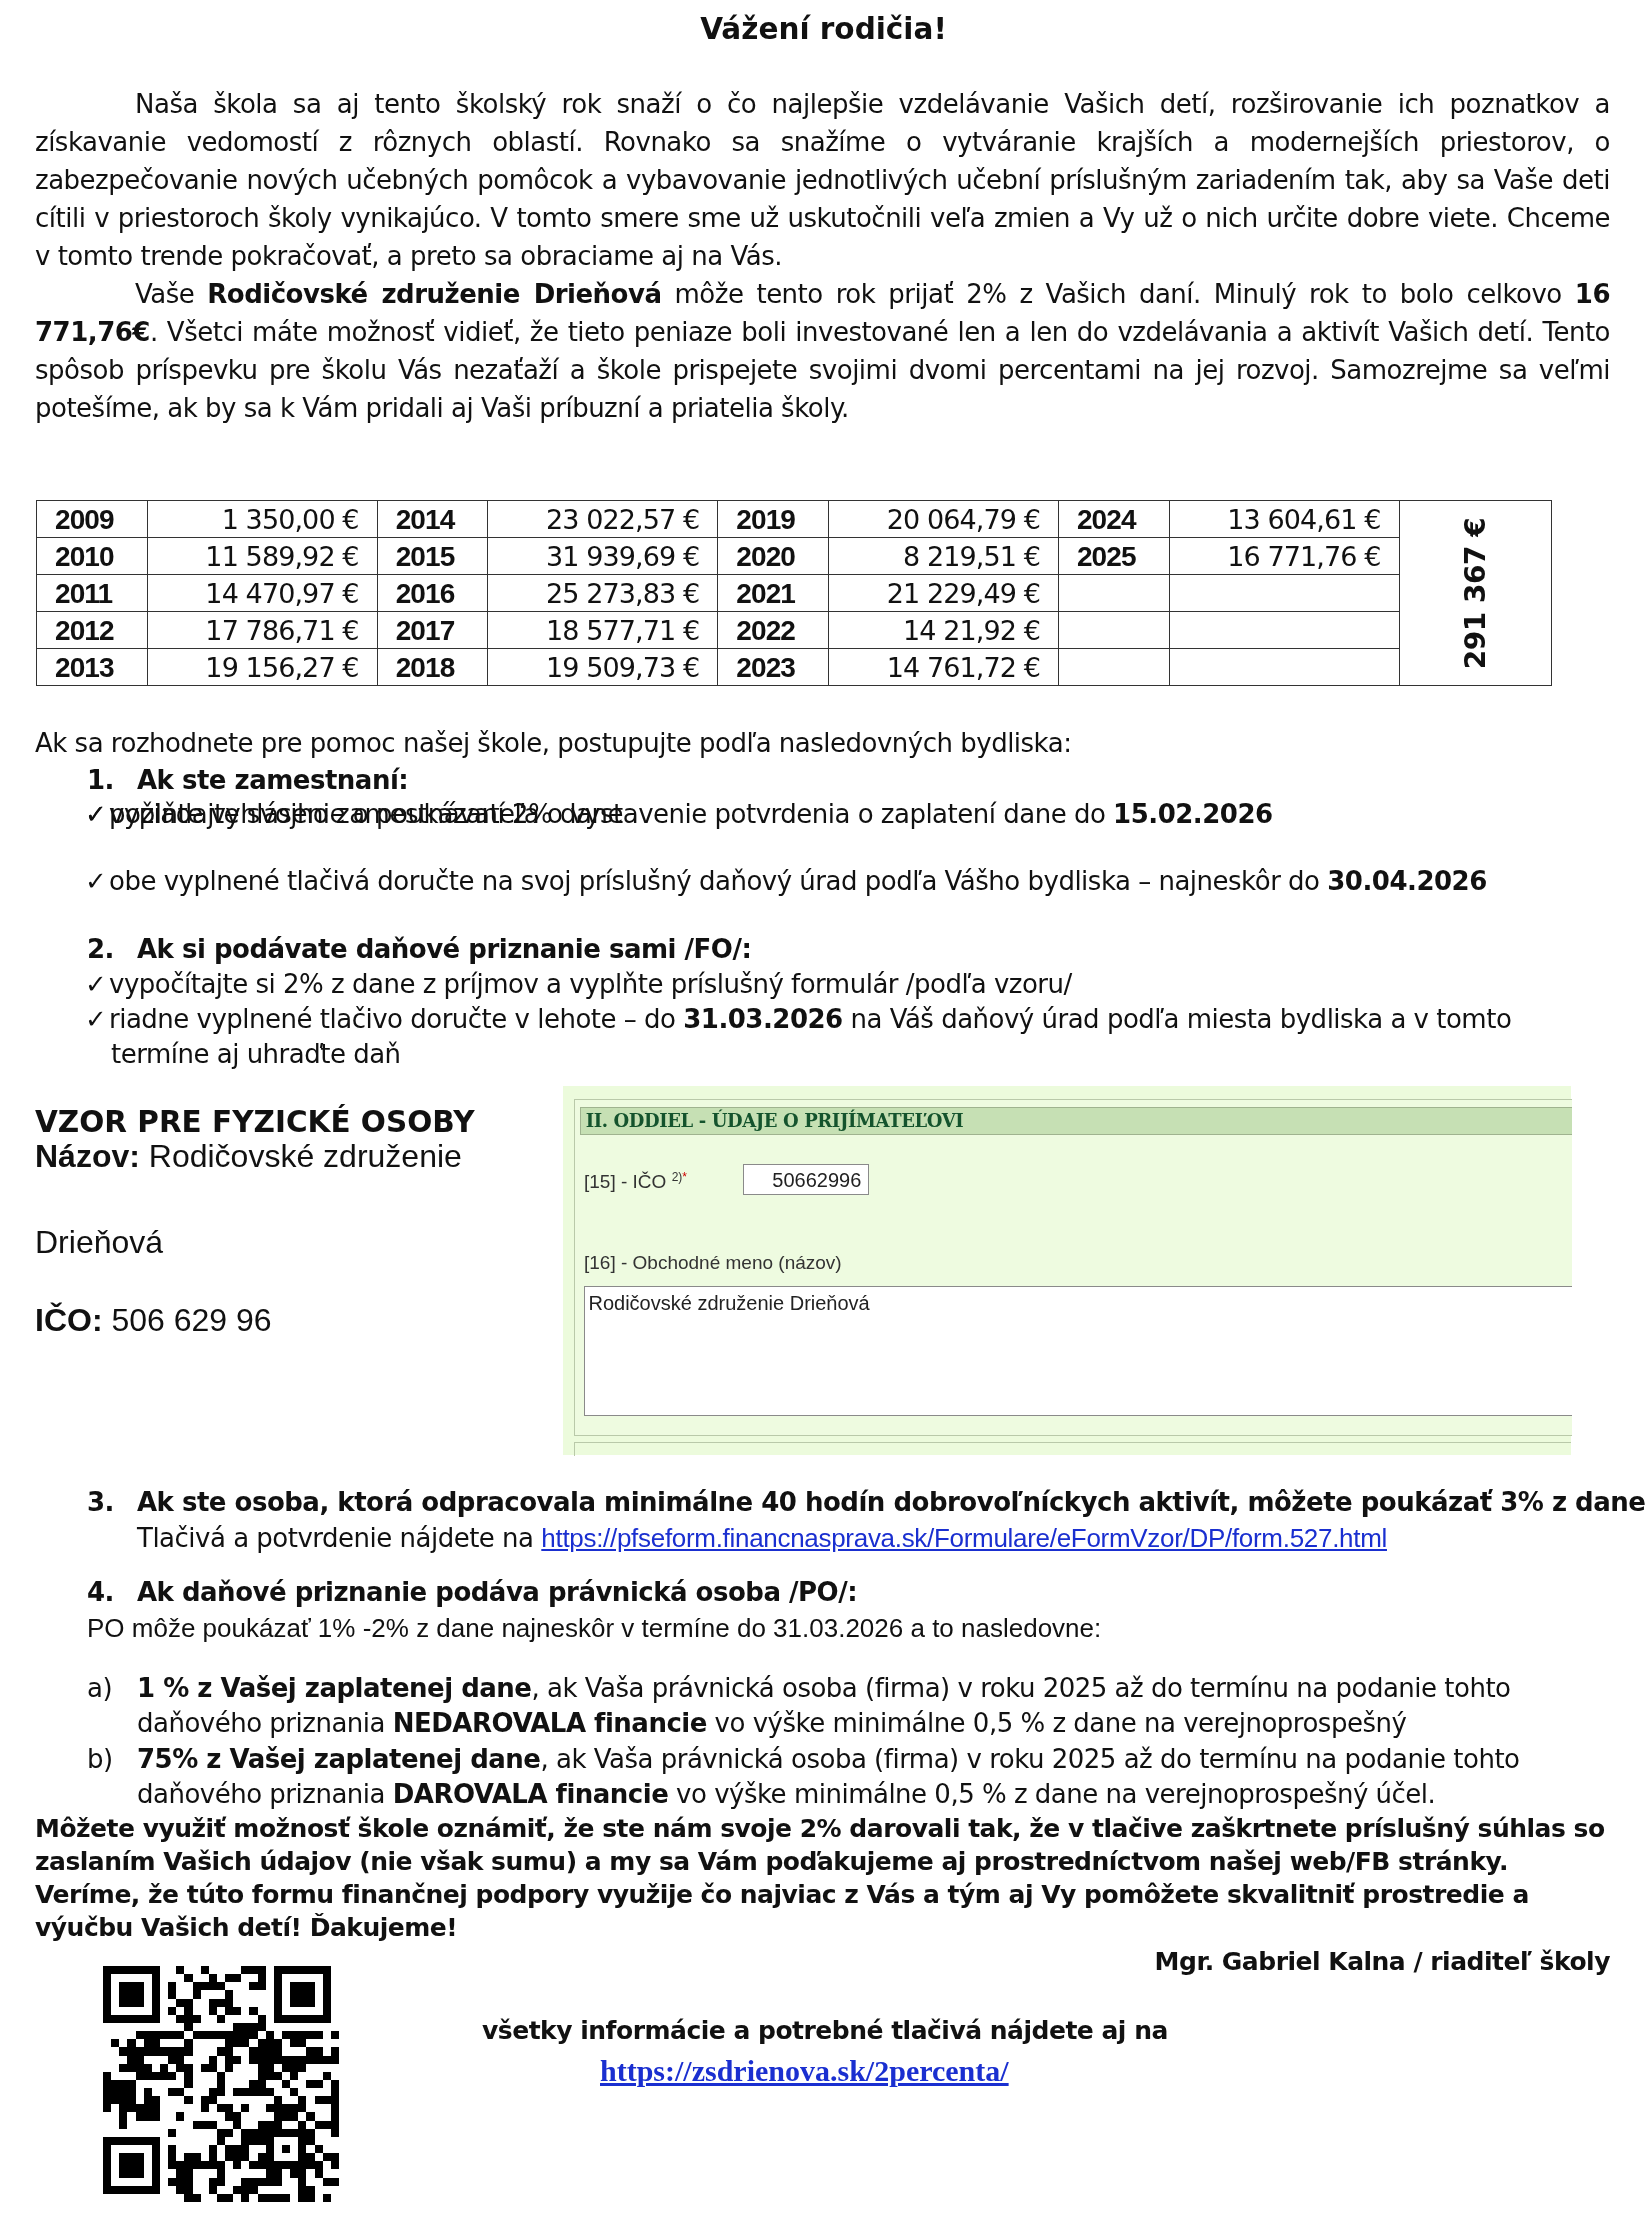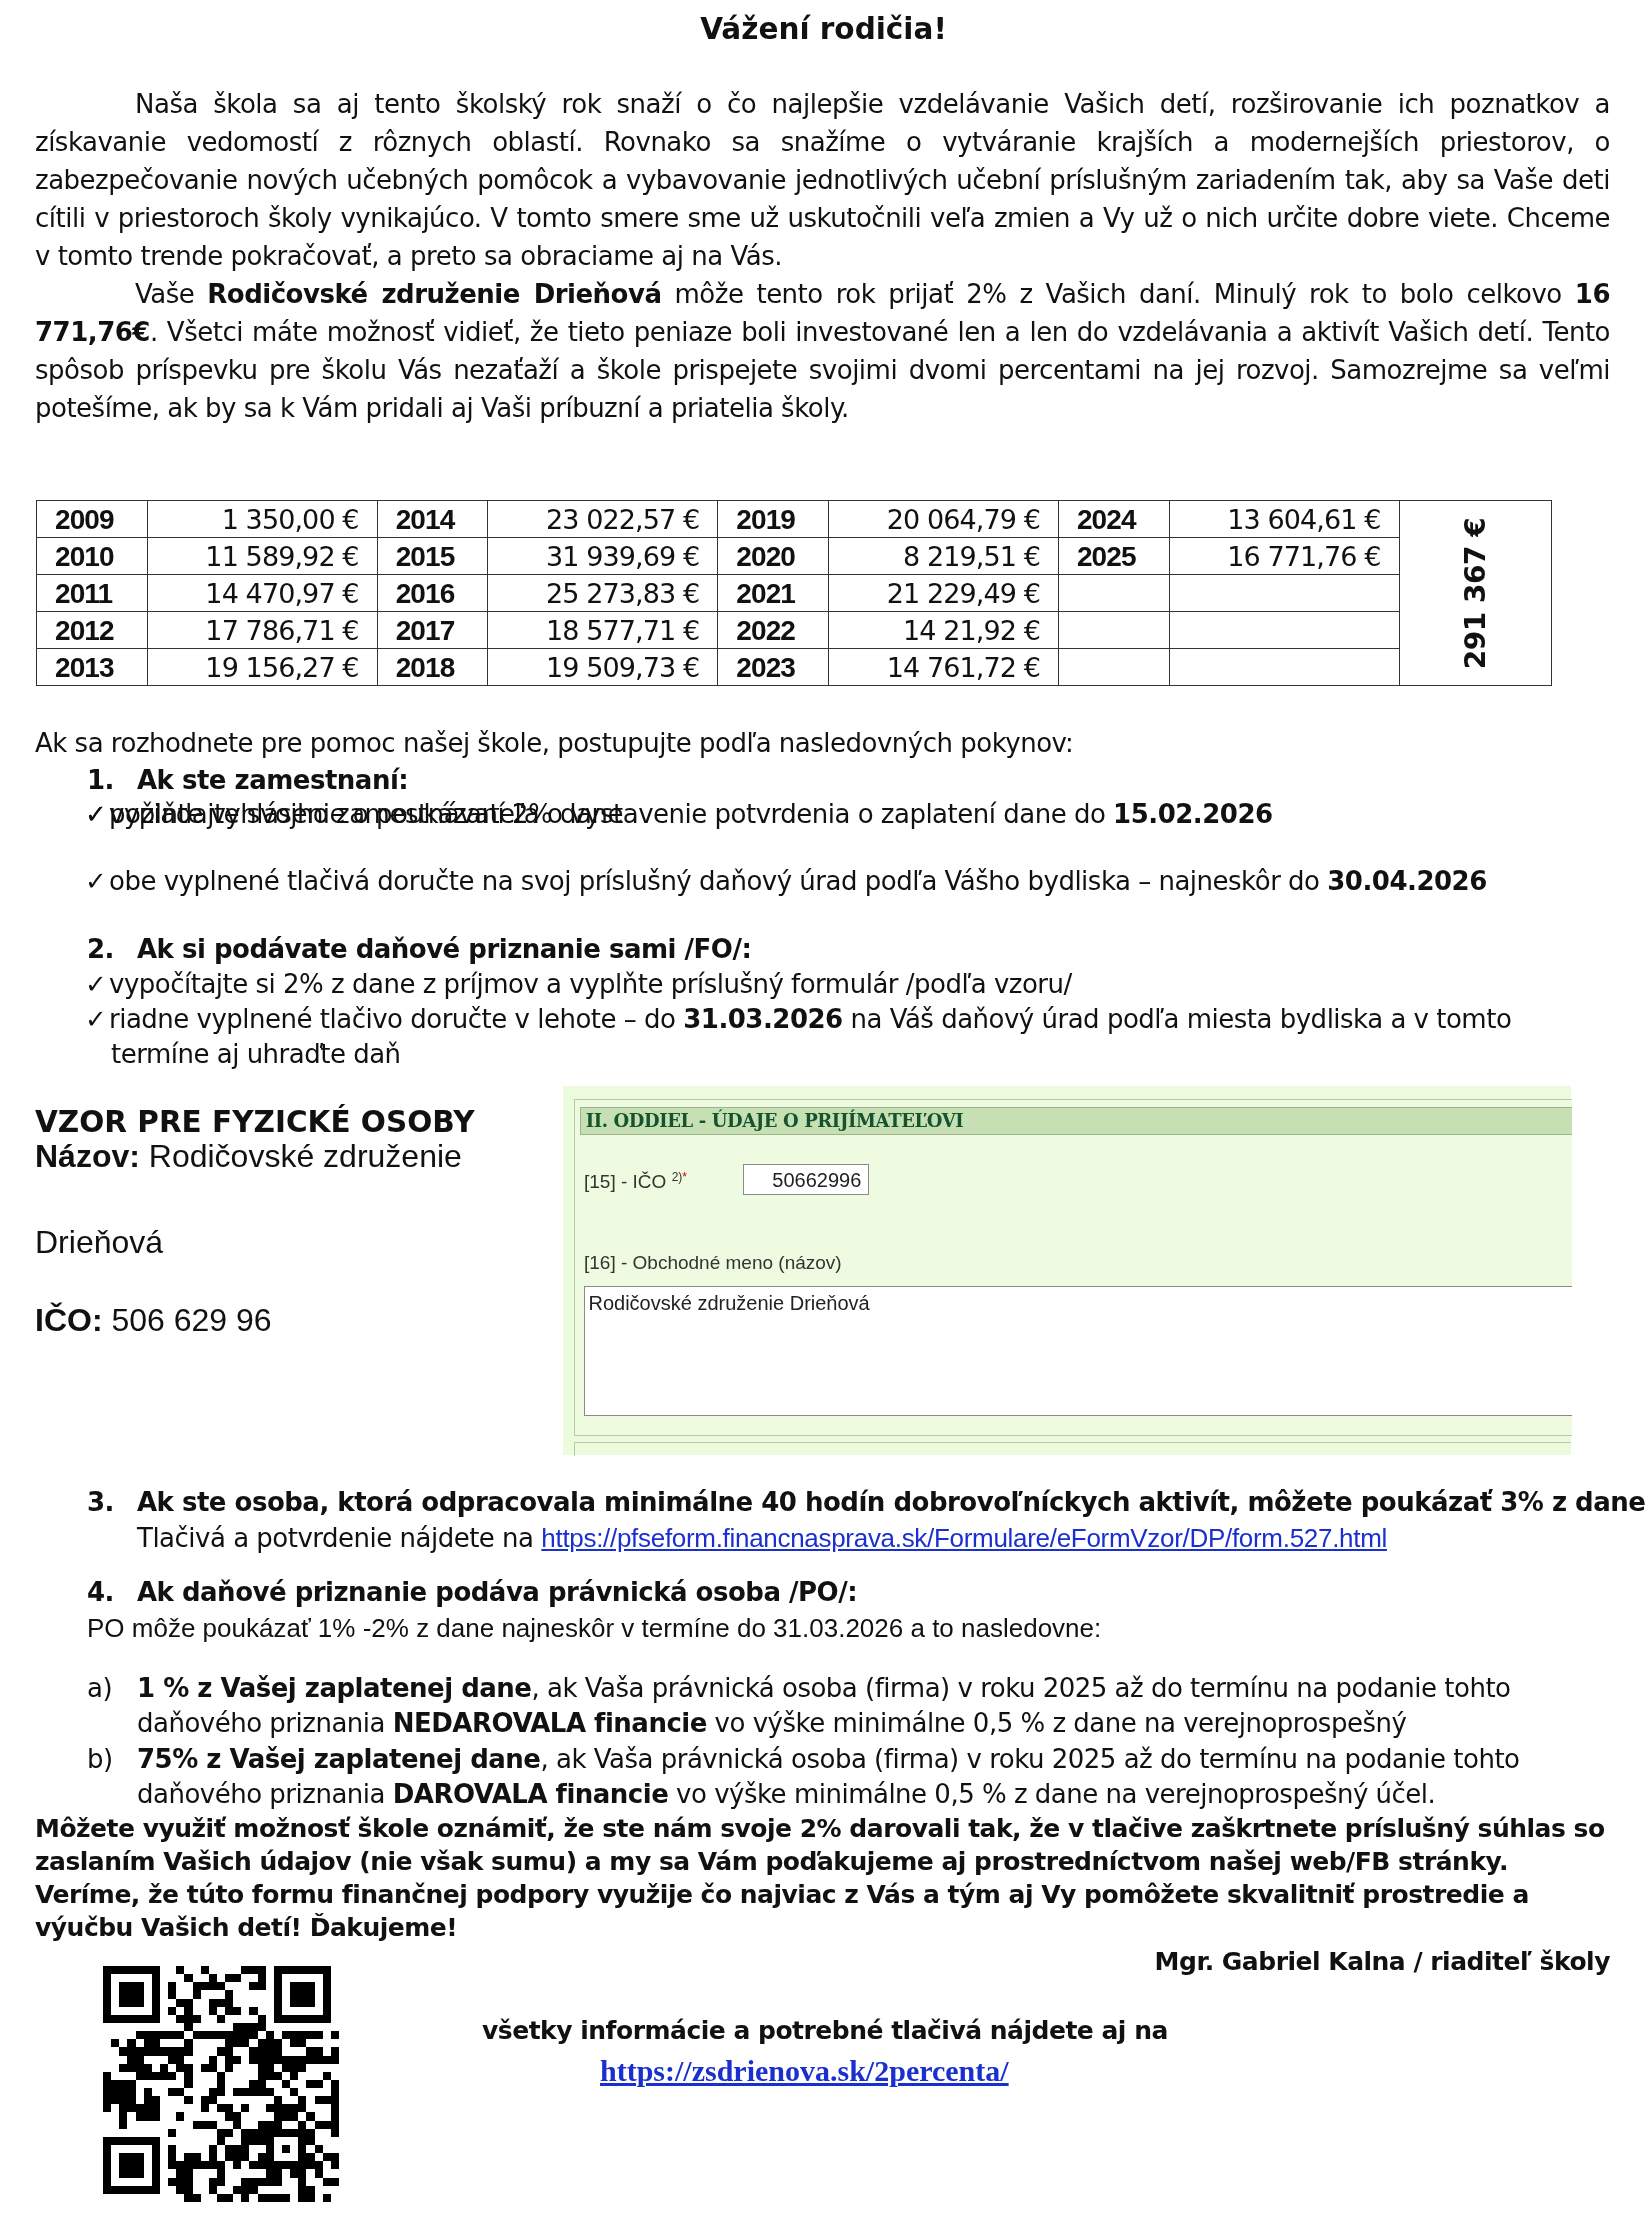--- a/index.html
+++ b/index.html
@@ -103,21 +103,21 @@
         <td class="year">2018</td>
         <td class="amt">19 509,73 €</td>
         <td class="year">2023</td>
         <td class="amt">14 761,72 €</td>
         <td class="year"></td>
         <td class="amt"></td>
       </tr>
     </tbody>
 </table>
 
-<div class="abs doc line" style="top:728px; left:35px;">Ak sa rozhodnete pre pomoc našej škole, postupujte podľa nasledovných pokynov:</div>
+<div class="abs doc line" style="top:728px; left:35px;">Ak sa rozhodnete pre pomoc našej škole, postupujte podľa nasledovných bydliska:</div>
 
 <div class="abs doc line list-head" style="top:765px; left:87px;"><span class="num">1.</span><span>Ak ste zamestnaní:</span></div>
 <div id="s1-items">
     <div class="abs doc line" style="top: 799px; left: 85px;"><span class="check">✓</span><span>požiadajte svojho zamestnávateľa o vystavenie potvrdenia o zaplatení dane do </span><b>15.02.2026</b><span></span></div>
     <div class="abs doc line" style="top: 799px; left: 85px;"><span class="check">✓</span><span>vyplňte vyhlásenie o poukázaní 2% dane</span><b></b><span></span></div>
     <div class="abs doc line" style="top: 866px; left: 85px;"><span class="check">✓</span><span>obe vyplnené tlačivá doručte na svoj príslušný daňový úrad podľa Vášho bydliska – najneskôr do </span><b>30.04.2026</b><span></span></div>
   </div>
 
 <div class="abs doc line list-head" style="top:934px; left:87px;"><span class="num">2.</span><span>Ak si podávate daňové priznanie sami /FO/:</span></div>
 <div id="s2-items">

